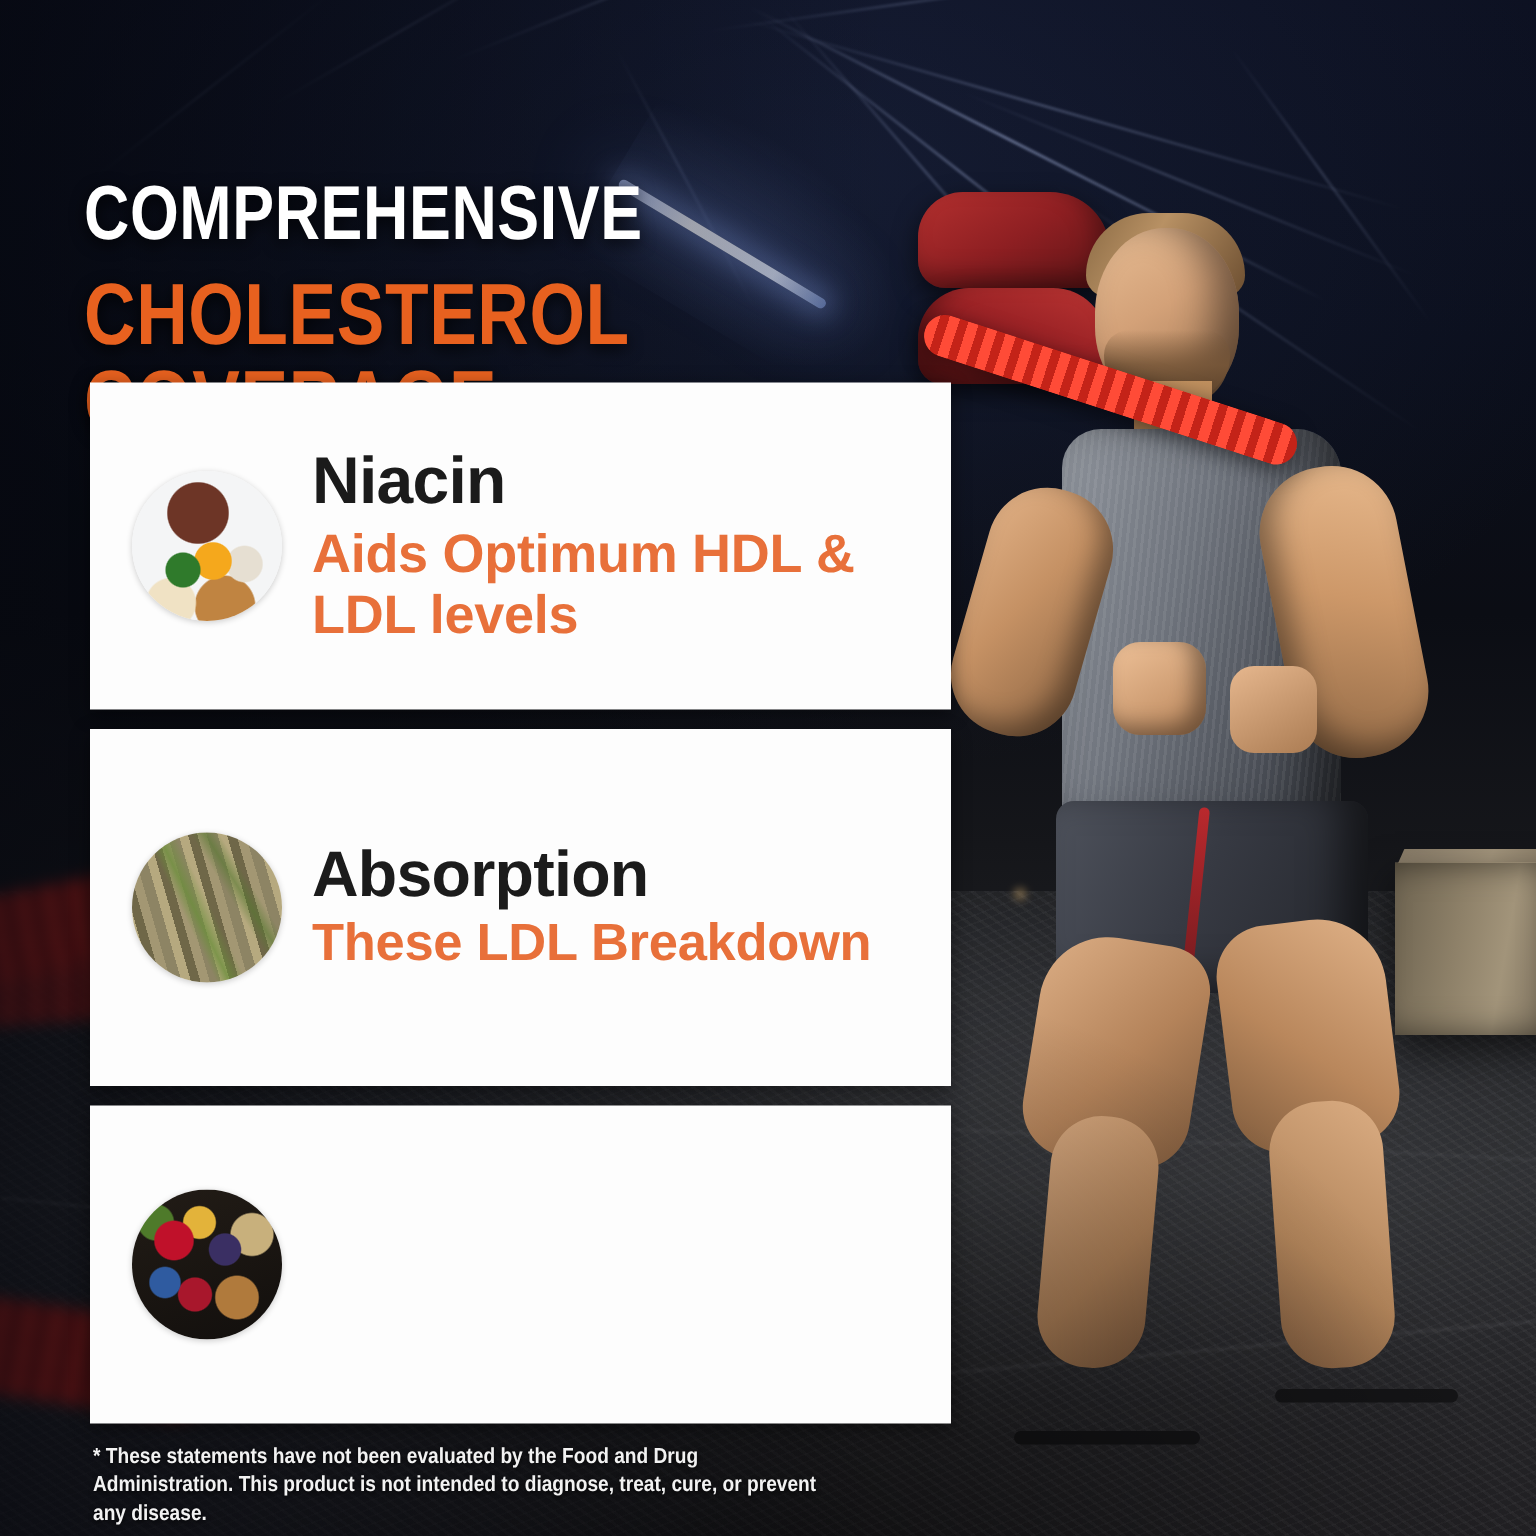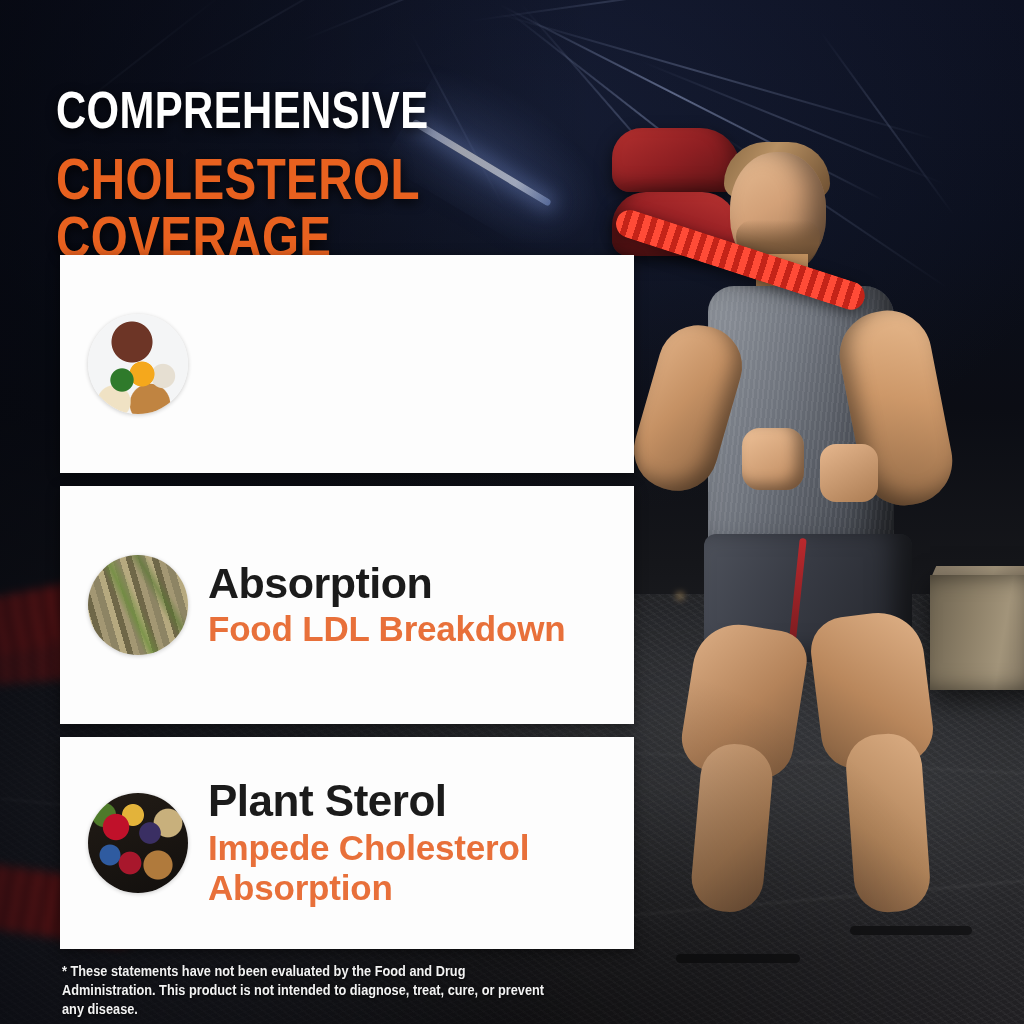--- a/index.html
+++ b/index.html
@@ -197,21 +197,21 @@
 
   
   .brand{
     position:absolute;right:48px;top:58px;
     color:#fff;font-weight:bold;font-size:25px;letter-spacing:.6px;
     text-shadow:0 2px 7px rgba(0,0,0,.8);
     display:flex;align-items:flex-start;gap:5px;
   }
   .brand .reg{font-size:15px;line-height:1;position:relative;top:-4px;}
 
-  .headline{position:absolute;left:56px;top:85px;width:640px;}
+  .headline{position:absolute;left:56px;top:116px;width:640px;}
   .h-l1{
     color:#ffffff;font-size:51px;line-height:1.0;font-weight:bold;
     letter-spacing:.5px;transform:scaleX(.82);transform-origin:left center;
     text-shadow:0 3px 12px rgba(0,0,0,.85);
   }
   .h-l2{
     color:#e8611f;font-size:58px;line-height:1.0;font-weight:bold;margin-top:14px;
     letter-spacing:.5px;transform:scaleX(.82);transform-origin:left center;
     text-shadow:0 3px 12px rgba(0,0,0,.85);
   }
@@ -361,35 +361,35 @@
 
   <div class="headline">
     <div class="h-l1">COMPREHENSIVE</div>
     <div class="h-l2">CHOLESTEROL COVERAGE</div>
   </div>
 
   <div class="cards">
 
     <div class="card c1">
       <div class="ico ico-a"></div>
+      <div class="txt">
+        <div class="c-title">Niacin</div>
+        <div class="c-sub">Aids Optimum HDL &amp; LDL levels</div>
+      </div>
     </div>
 
     <div class="card c2">
       <div class="ico ico-b"></div>
       <div class="txt">
         <div class="c-title">Absorption</div>
-        <div class="c-sub">Food LDL Breakdown</div>
+        <div class="c-sub">These LDL Breakdown</div>
       </div>
     </div>
 
     <div class="card c3">
       <div class="ico ico-c"></div>
-      <div class="txt">
-        <div class="c-title">Plant Sterol</div>
-        <div class="c-sub">Impede Cholesterol Absorption</div>
-      </div>
     </div>
 
   </div>
 
   <div class="disclaimer">* These statements have not been evaluated by the Food and Drug Administration. This product is not intended to diagnose, treat, cure, or prevent any disease.</div>
 
 </div>
 
 </body></html>

